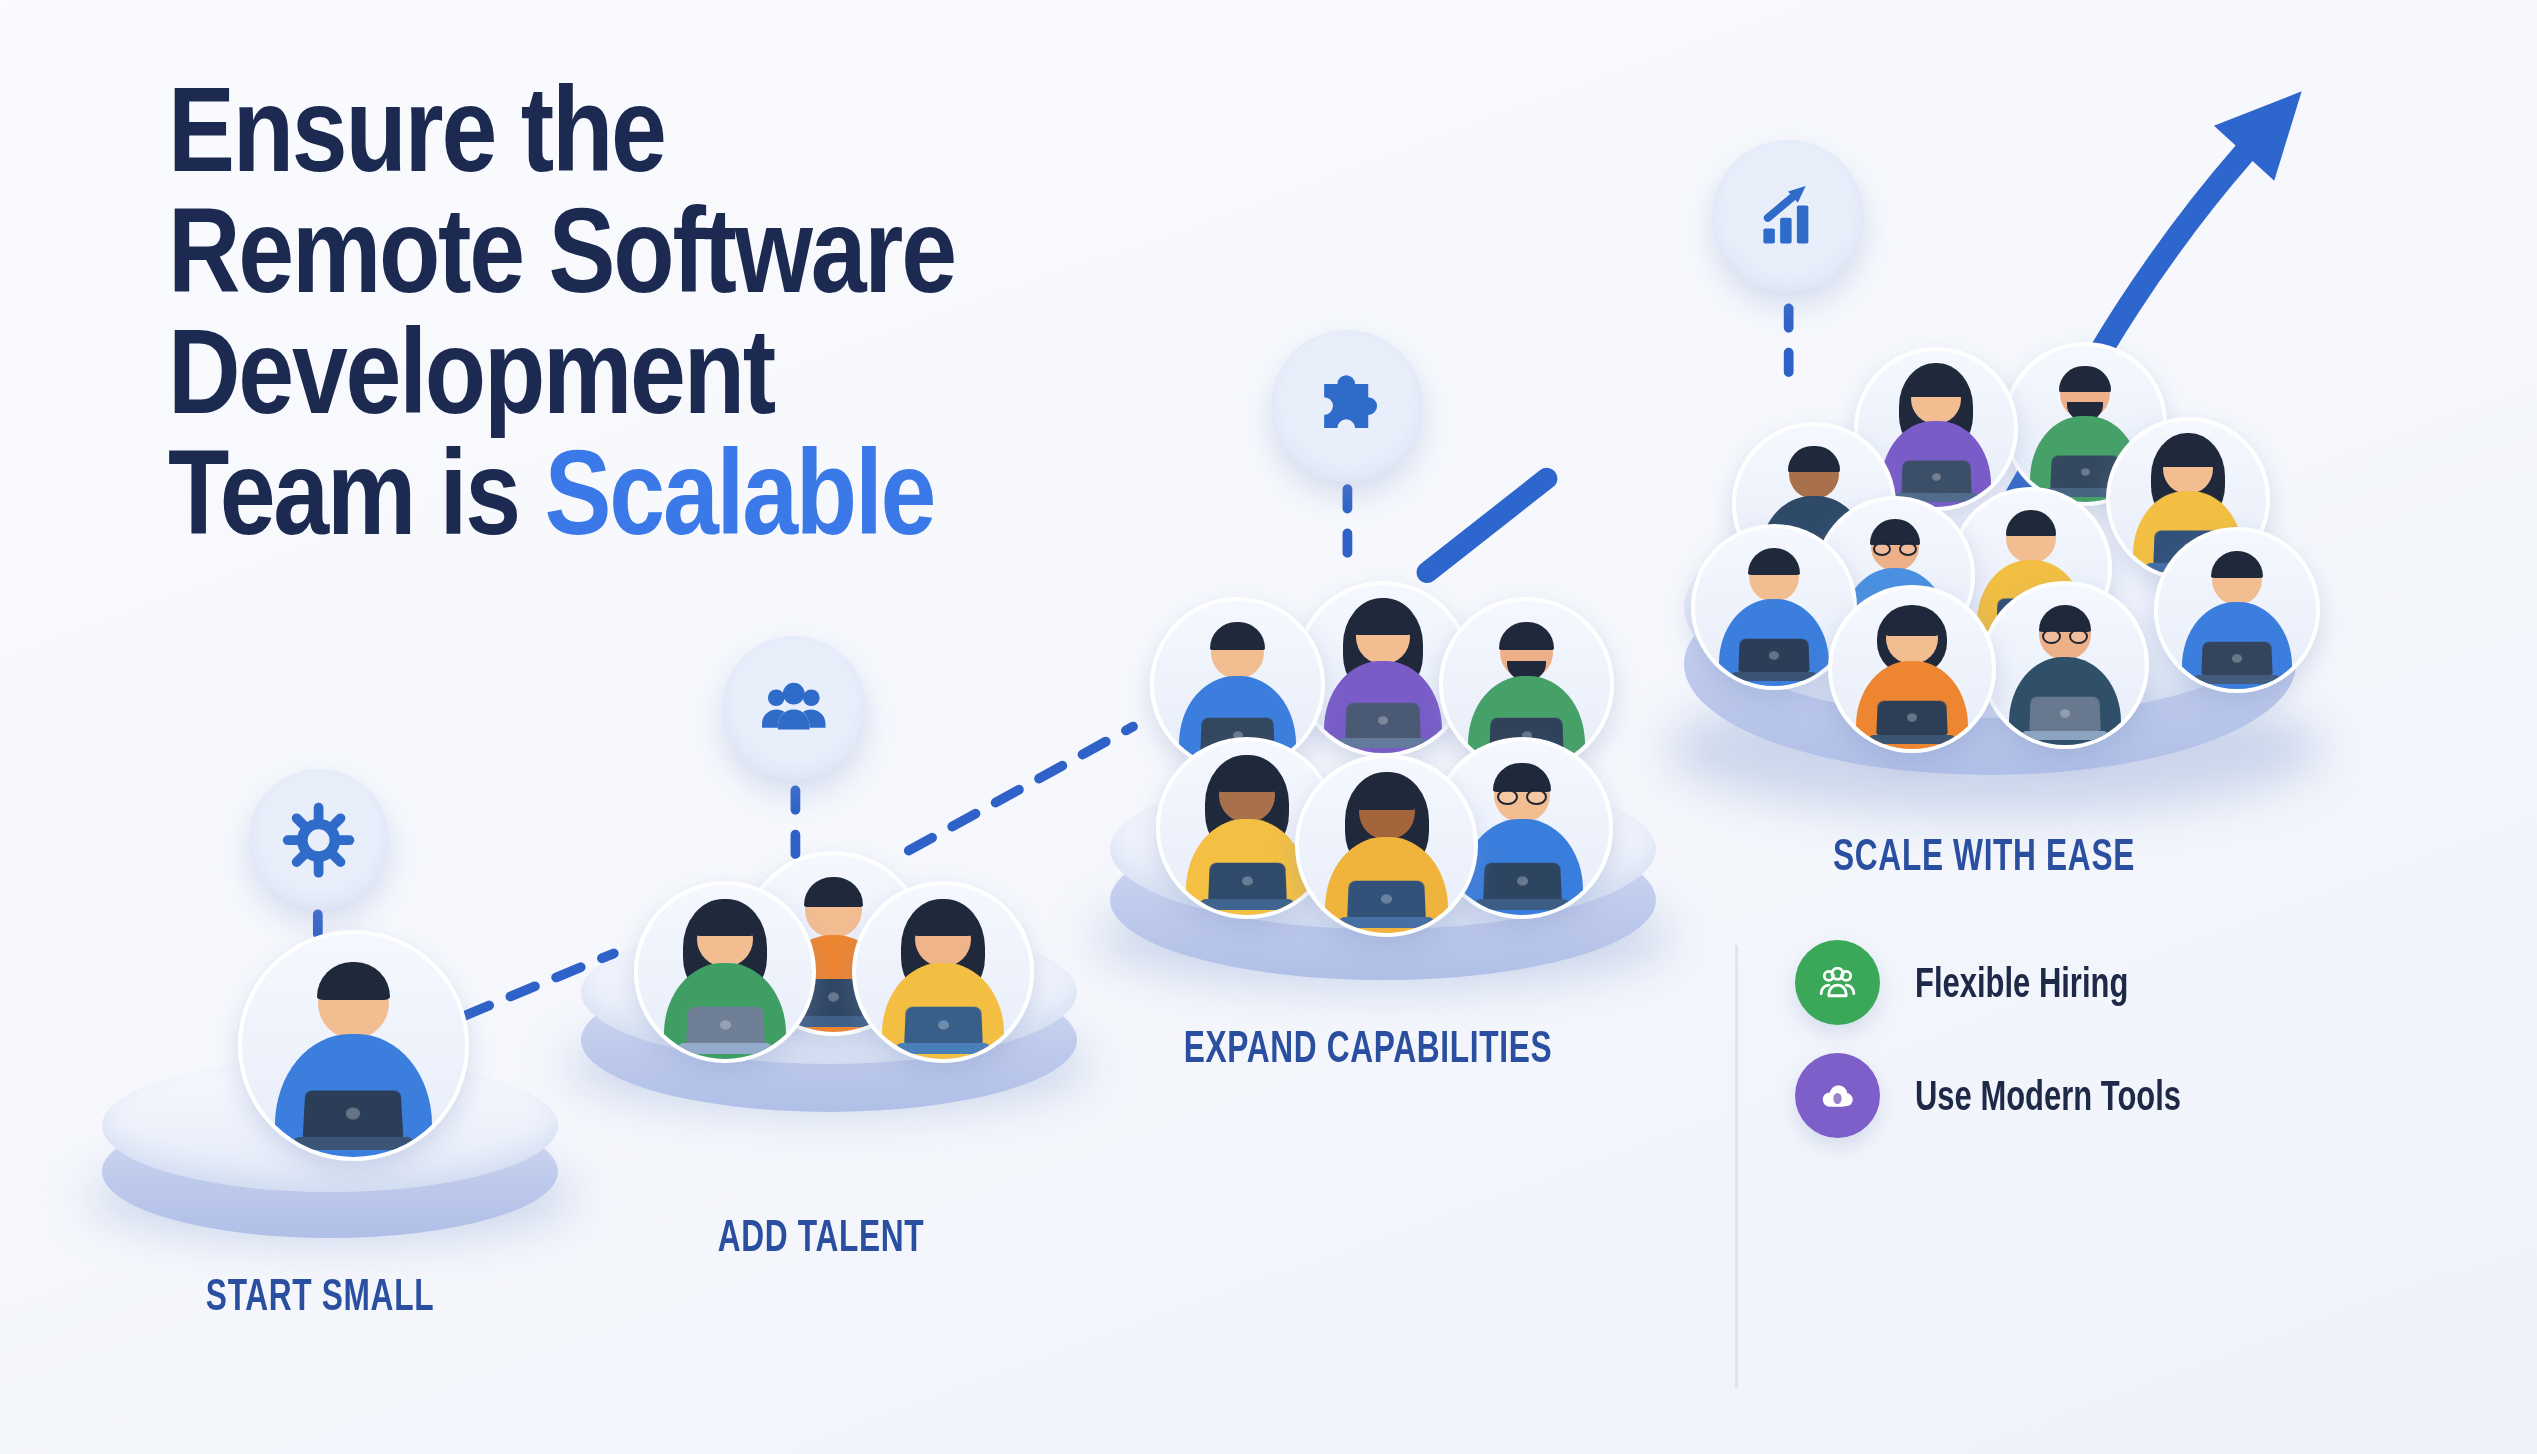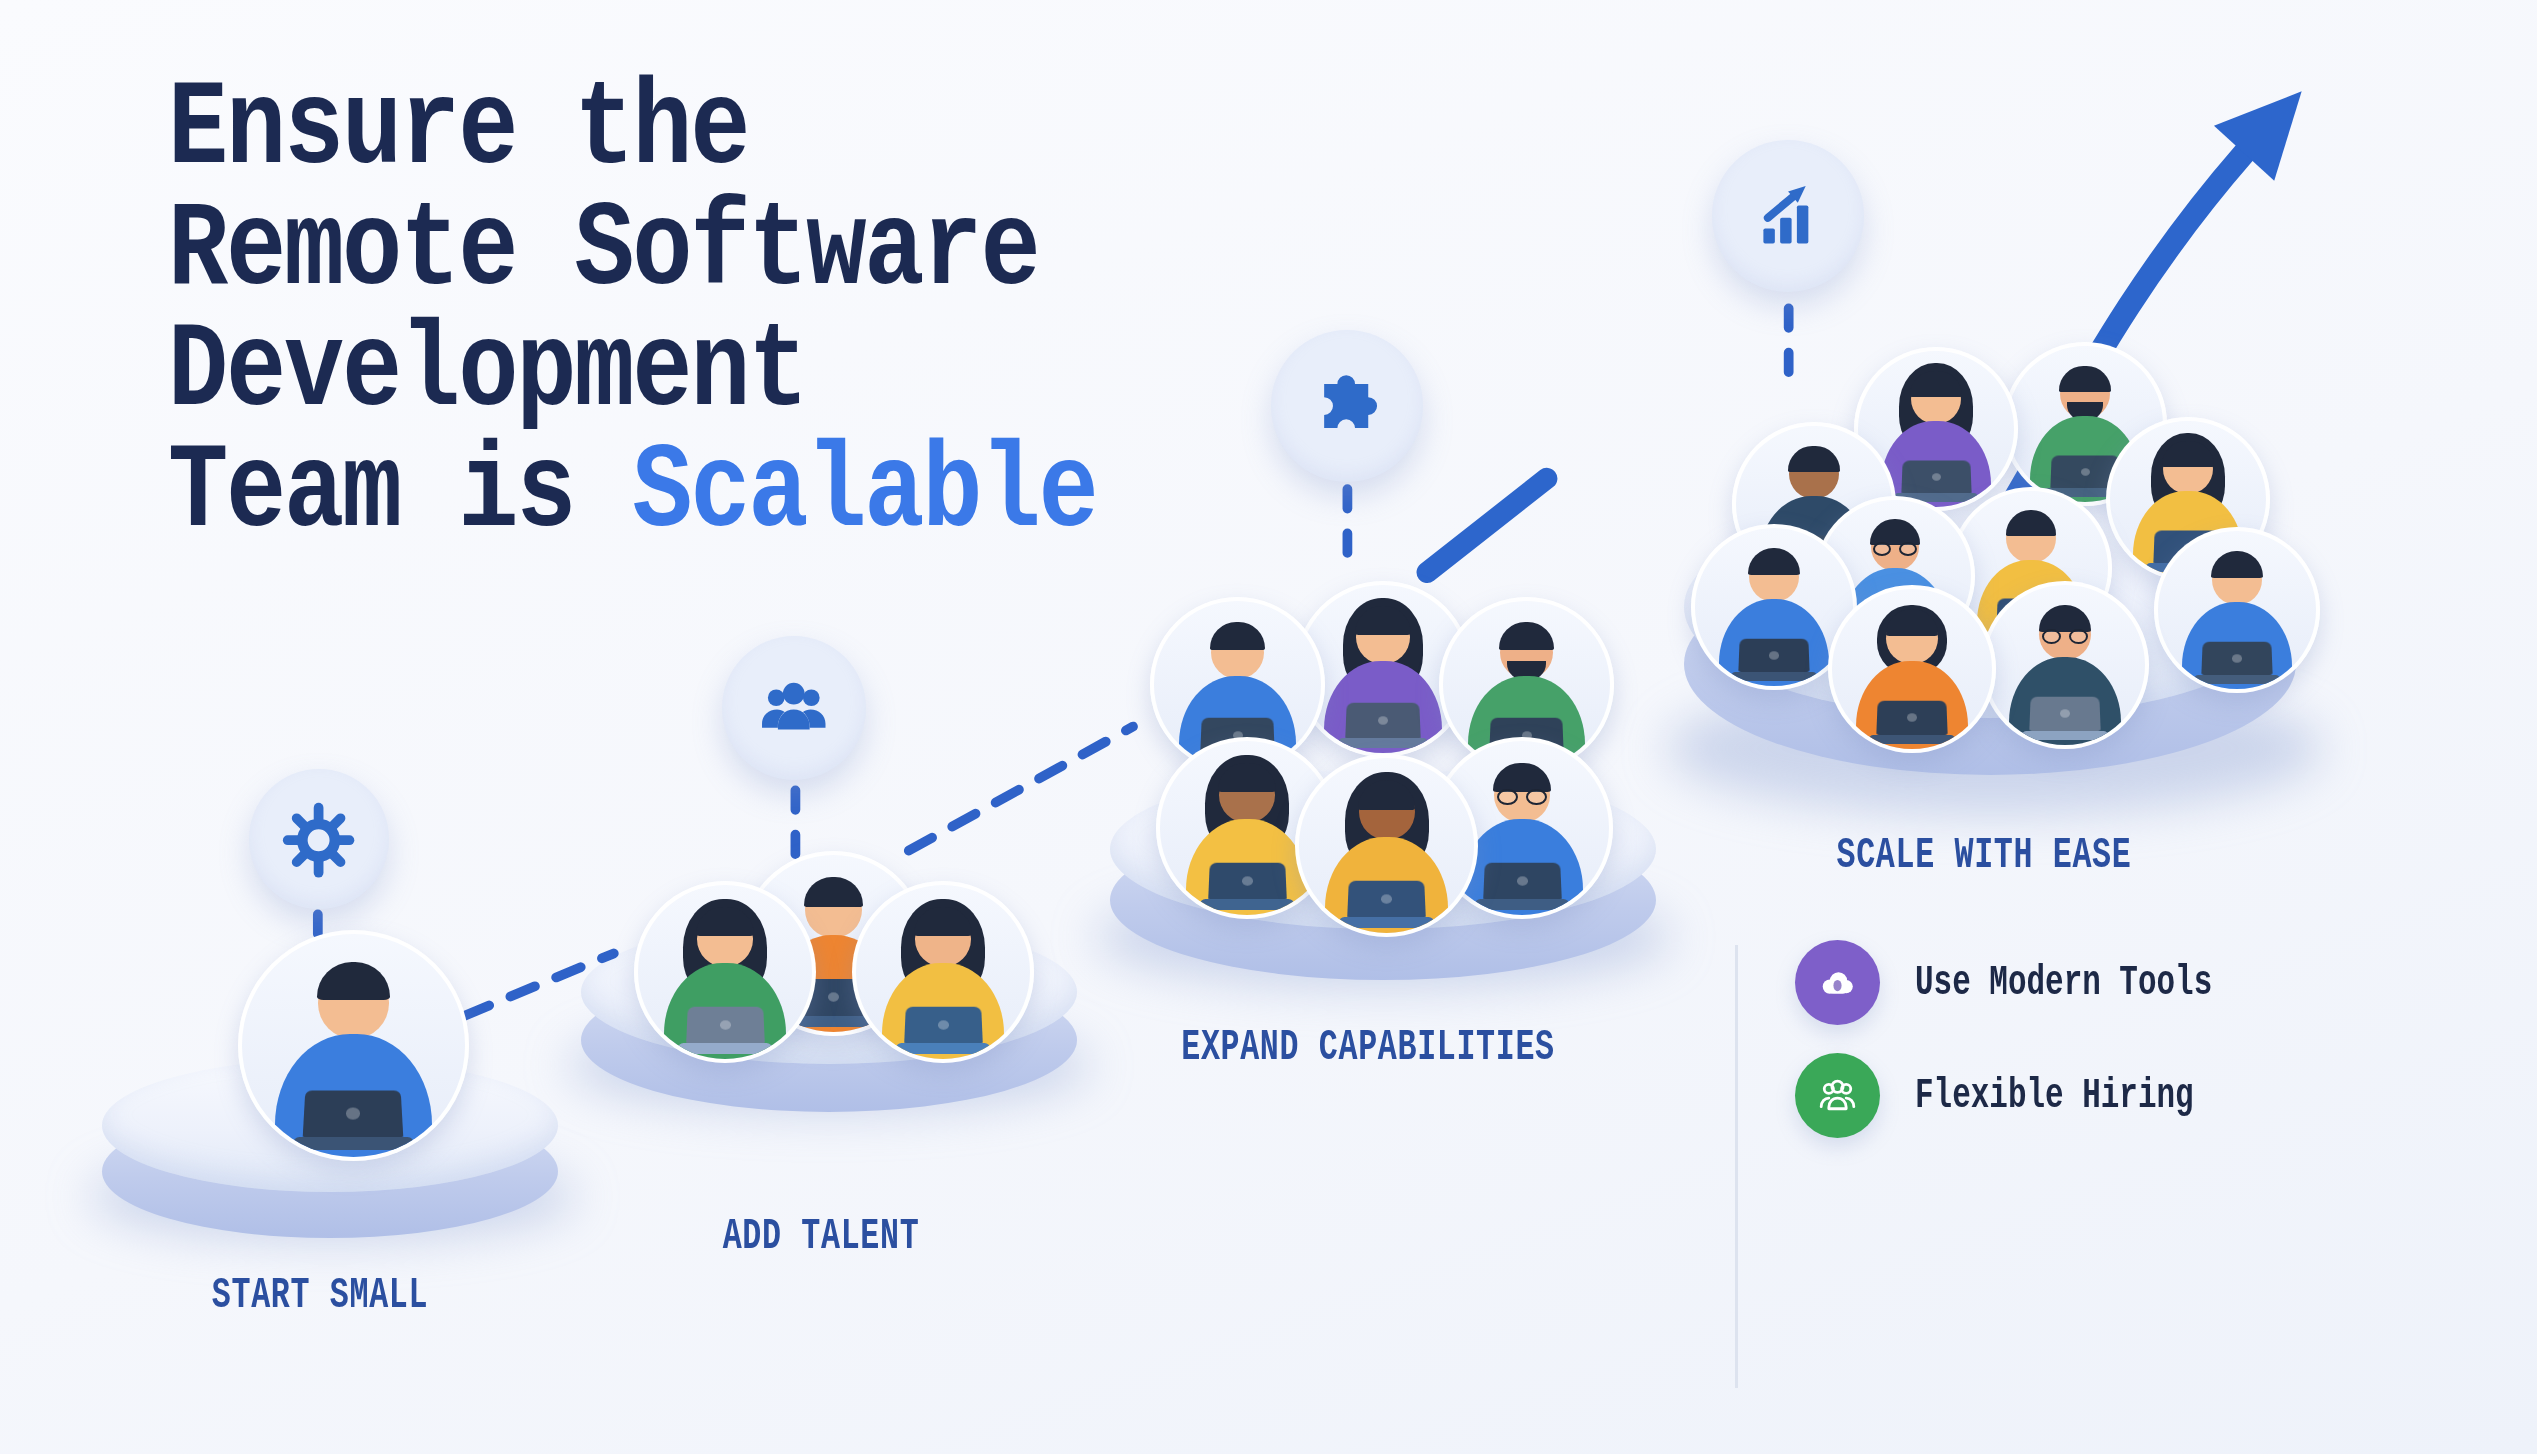--- a/index.html
+++ b/index.html
@@ -1,19 +1,19 @@
 <!DOCTYPE html>
 <html style="font-size:14px"><head>
 <meta charset="utf-8">
 <style>
   html,body{margin:0;padding:0;background:#eef1f7;}
   .canvas{
     position:relative; width:2538px; height:1454px; overflow:hidden;
     background:linear-gradient(160deg,#fafbfe 0%,#f5f7fc 55%,#eef2fa 100%);
-    font-family:Liberation Mono, monospace;
+    font-family:Liberation Sans, sans-serif;
   }
   
   .title{position:absolute; left:168px; top:69px; margin:0; z-index:6;
     font-size:121px; font-weight:700; line-height:1.0; letter-spacing:-2.7px; color:#1c2a52;}
   .t-line{display:block; transform:scaleX(.83); transform-origin:left center; white-space:nowrap;}
   .t-line .hl{color:#3b79e8;}
   
   .ground{position:absolute; border-radius:50%; background:rgba(146,166,213,.4); filter:blur(23px); z-index:0;}
   .g1{left:89px; top:1152px; width:487px; height:89px;}
   .g2{left:567px; top:1019px; width:523px; height:93px;}
@@ -390,45 +390,45 @@
 
   <div class="stage-label l1">START SMALL</div>
   <div class="stage-label l2">ADD TALENT</div>
   <div class="stage-label l3">EXPAND CAPABILITIES</div>
   <div class="stage-label l4">SCALE WITH EASE</div>
 
   <div class="legend">
     <div class="legend-divider"></div>
 
     <div class="legend-row">
+      <span class="legend-dot" style="background: rgb(58, 168, 88);">
+        <svg viewBox="0 0 100 100" fill="none" stroke="#ffffff" stroke-width="5.5" stroke-linecap="round" stroke-linejoin="round">
+          <circle cx="33" cy="37" r="9"></circle>
+            <circle cx="67" cy="37" r="9"></circle>
+          <path d="M18 72c0-10 7-17 15-17"></path>
+            <path d="M82 72c0-10-7-17-15-17"></path>
+          <circle cx="50" cy="33" r="11"></circle>
+          <path d="M33 76v-3c0-10 7-18 17-18s17 8 17 18v3z"></path>
+        </svg>
+      </span>
+      <span class="legend-label">Flexible Hiring</span>
+    </div>
+
+    <div class="legend-row">
       <span class="legend-dot" style="background: rgb(126, 95, 201);">
         <svg viewBox="0 0 100 100">
           <g fill="#ffffff">
             <circle cx="35" cy="58" r="14"></circle>
               <circle cx="52" cy="47" r="17"></circle>
               <circle cx="67" cy="58" r="13"></circle>
             <rect x="34" y="55" width="34" height="17" rx="8"></rect>
           </g>
           <ellipse cx="50" cy="56" rx="8" ry="11" fill="#6b4fb3" opacity=".7"></ellipse>
         </svg>
       </span>
       <span class="legend-label">Use Modern Tools</span>
     </div>
 
-    <div class="legend-row">
-      <span class="legend-dot" style="background: rgb(58, 168, 88);">
-        <svg viewBox="0 0 100 100" fill="none" stroke="#ffffff" stroke-width="5.5" stroke-linecap="round" stroke-linejoin="round">
-          <circle cx="33" cy="37" r="9"></circle>
-            <circle cx="67" cy="37" r="9"></circle>
-          <path d="M18 72c0-10 7-17 15-17"></path>
-            <path d="M82 72c0-10-7-17-15-17"></path>
-          <circle cx="50" cy="33" r="11"></circle>
-          <path d="M33 76v-3c0-10 7-18 17-18s17 8 17 18v3z"></path>
-        </svg>
-      </span>
-      <span class="legend-label">Flexible Hiring</span>
-    </div>
-
 
   </div>
 
 </div>
 
 
 </body></html>

